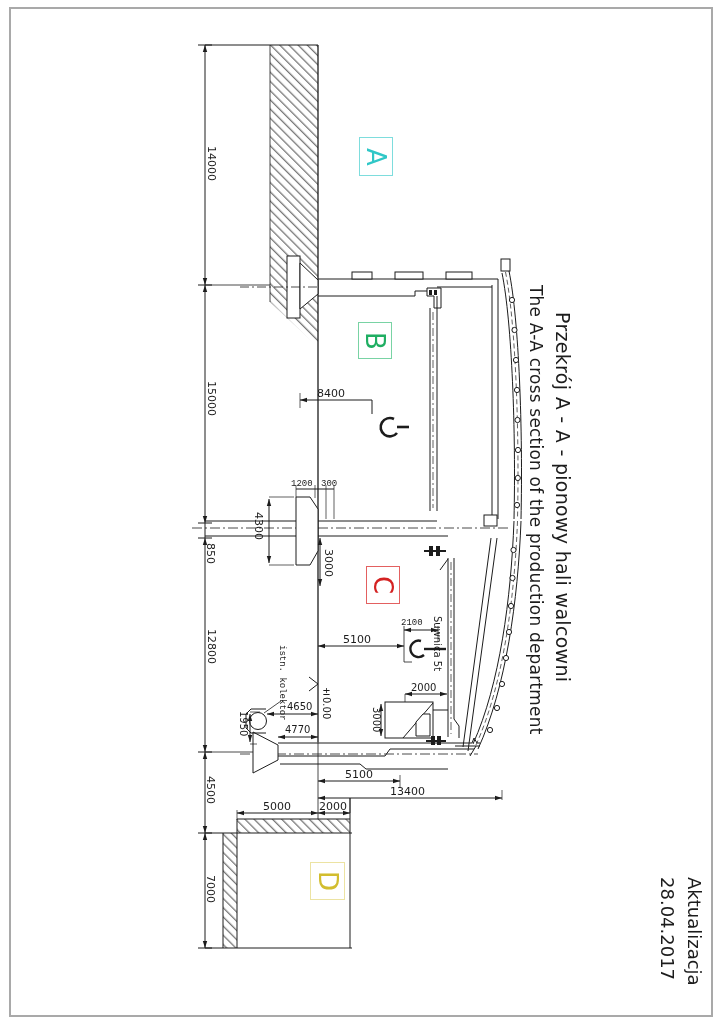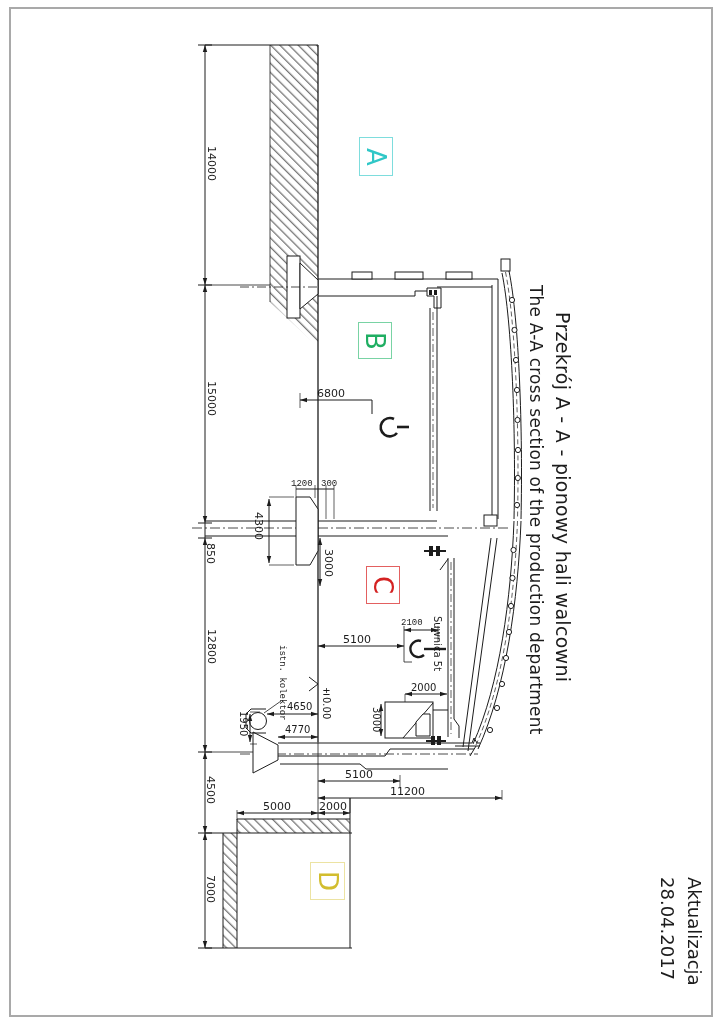--- a/index.html
+++ b/index.html
@@ -232,34 +232,34 @@
     </g>
   </svg>
 
   <div class="vt dim" style="left:206px;top:146px;">14000</div>
   <div class="vt dim" style="left:206px;top:381px;">15000</div>
   <div class="vt dim" style="left:205px;top:543px;">850</div>
   <div class="vt dim" style="left:206px;top:629px;">12800</div>
   <div class="vt dim" style="left:205px;top:776px;">4500</div>
   <div class="vt dim" style="left:205px;top:875px;">7000</div>
 
-  <div class="ht dim" style="left:317px;top:388px;">6800</div>
+  <div class="ht dim" style="left:317px;top:388px;">8400</div>
   <div class="vt dim" style="left:253px;top:512px;">4300</div>
   <div class="vt dim" style="left:323px;top:549px;">3000</div>
   <div class="ht dim-s" style="left:291px;top:480px;">1200</div>
   <div class="ht dim-s" style="left:321px;top:480px;">300</div>
   <div class="ht dim" style="left:343px;top:634px;">5100</div>
   <div class="ht dim-s" style="left:401px;top:619px;">2100</div>
   <div class="ht dim-m" style="left:411px;top:683px;">2000</div>
   <div class="vt dim-m" style="left:371px;top:707px;">3000</div>
   <div class="ht dim-m" style="left:287px;top:702px;">4650</div>
   <div class="ht dim-m" style="left:285px;top:725px;">4770</div>
   <div class="vt dim-m" style="left:238px;top:711px;">1950</div>
   <div class="ht dim" style="left:345px;top:769px;">5100</div>
-  <div class="ht dim" style="left:390px;top:786px;">11200</div>
+  <div class="ht dim" style="left:390px;top:786px;">13400</div>
   <div class="ht dim" style="left:263px;top:801px;">5000</div>
   <div class="ht dim" style="left:319px;top:801px;">2000</div>
   <div class="vt dim-m" style="left:321px;top:686px;">±0.00</div>
 
   <div class="vt dim-m" style="left:432px;top:616px;">Suwnica 5t</div>
   <div class="vt dim-s" style="left:277px;top:645px;">istn. kolektor</div>
 
   <div class="zone zone-a" style="left:359px;top:137px;width:32px;height:37px;">
     <span class="zl">A</span>
   </div>

